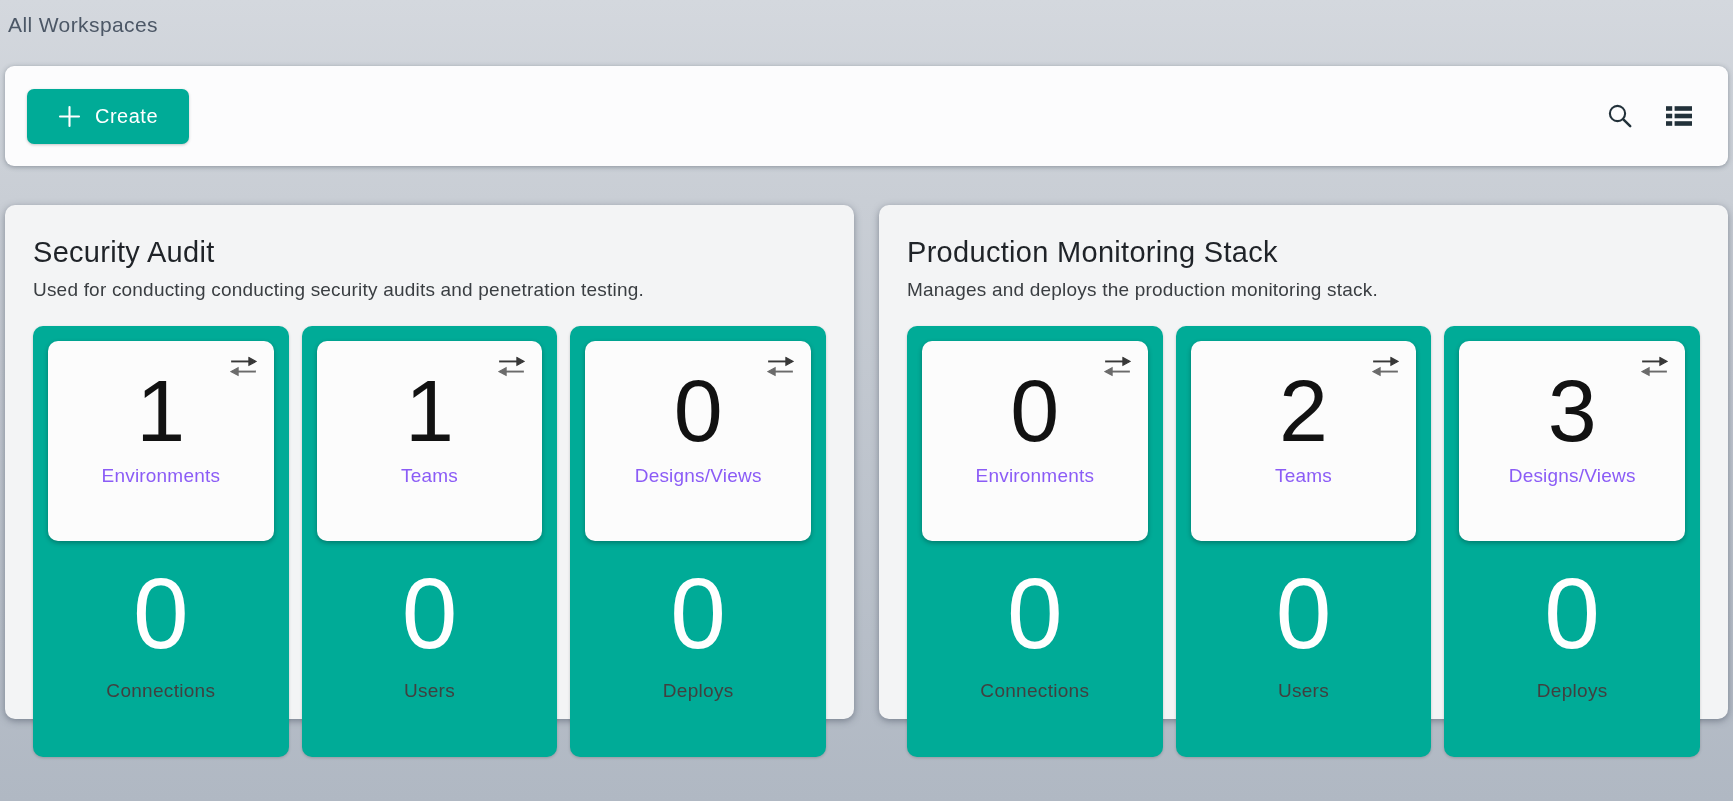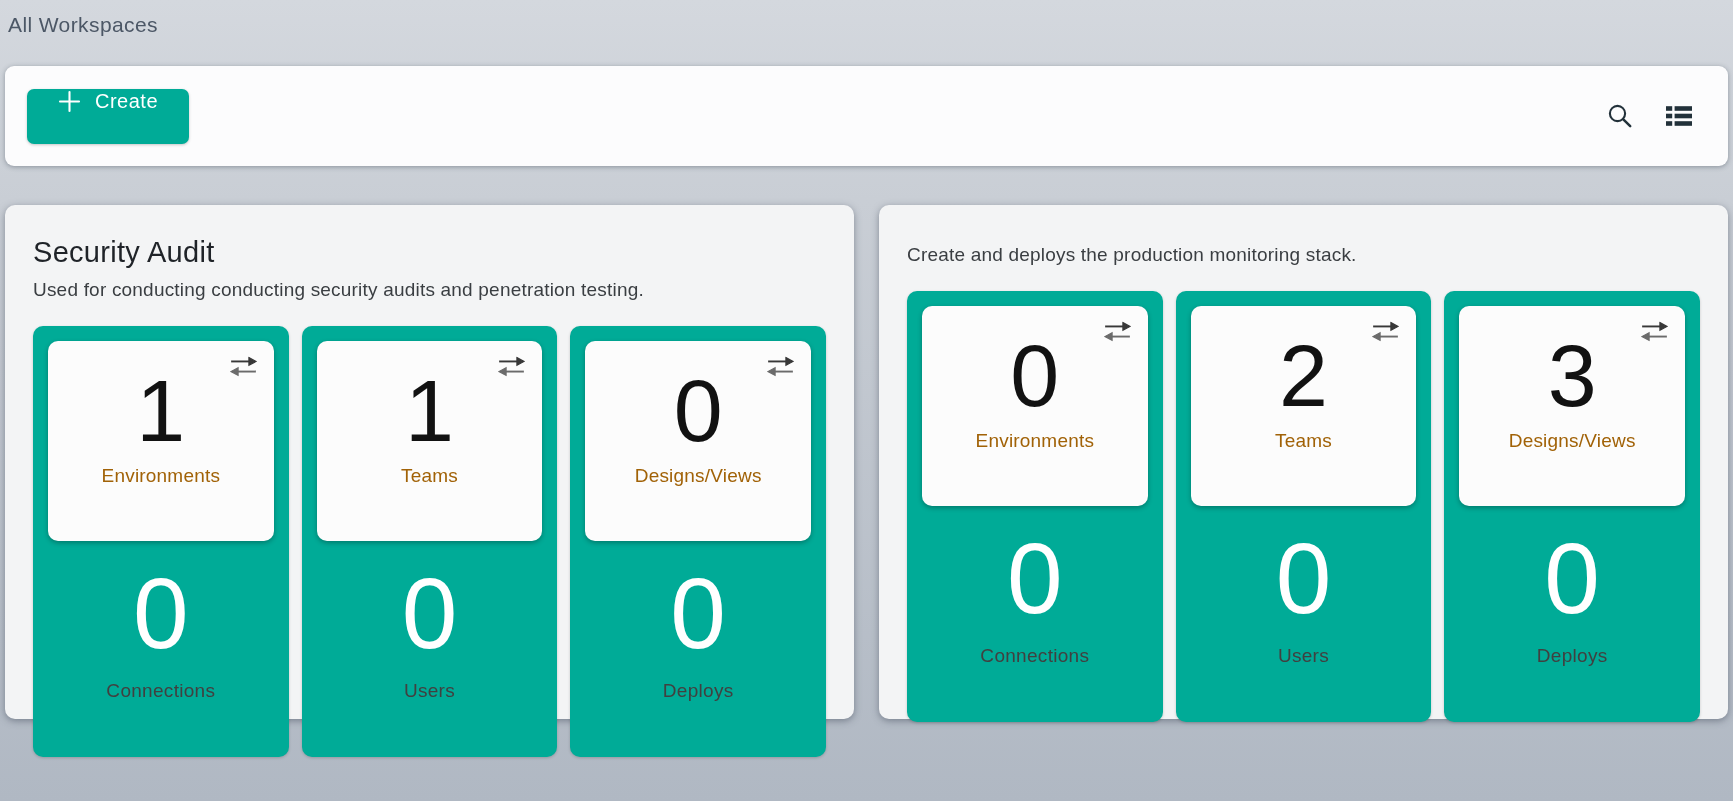--- a/index.html
+++ b/index.html
@@ -20,21 +20,21 @@
     font-size:21px;font-weight:500;color:#4c5766;letter-spacing:.4px;
     padding:1px 0 0 3px;height:26px;
   }
   
   .toolbar{
     margin-top:28px;height:100px;background:#fcfcfd;border-radius:9px;
     box-shadow:0 1px 5px rgba(60,70,85,.45);
     display:flex;align-items:center;padding:0 30px 0 22px;
   }
   .create-btn{
-    display:flex;justify-content:center;gap:14px;
+    display:flex;align-items:center;justify-content:center;gap:14px;
     width:162px;height:55px;border:none;border-radius:7px;cursor:pointer;
     background:var(--accent);color:#fff;font-size:20px;letter-spacing:.5px;
     font-family:"Liberation Sans",sans-serif;
     box-shadow:0 1px 3px rgba(0,0,0,.22);
   }
   .toolbar-spacer{flex:1}
   .icon-btn{background:none;border:none;padding:4px;cursor:pointer;display:flex;align-items:center}
   .icon-btn + .icon-btn{margin-left:22px}
   .icon-stroke{stroke:var(--icon-dark);fill:none}
   .icon-fill{fill:var(--icon-dark)}
@@ -55,21 +55,21 @@
   }
   .stat-top{
     position:relative;background:#fcfcfc;border-radius:10px;height:200px;
     box-shadow:0 2px 5px rgba(0,0,0,.28);
     text-align:center;padding-top:26px;
   }
   .swap{position:absolute;top:15px;right:17px;width:27px;height:21px}
   .swap .a-top{stroke:#383838;fill:#383838}
   .swap .a-bot{stroke:#6b6b6b;fill:#6b6b6b}
   .stat-top-value{font-size:88px;line-height:1;color:#121212}
-  .stat-top-label{margin-top:10px;font-size:19px;color:#a16207;letter-spacing:.2px}
+  .stat-top-label{margin-top:10px;font-size:19px;color:#8b5cf6;letter-spacing:.2px}
   .stat-bottom{text-align:center;padding-top:22px}
   .stat-bottom-value{font-size:100px;line-height:1;color:#fff}
   .stat-bottom-label{margin-top:17px;font-size:19px;color:#404040;letter-spacing:.3px}
 </style>
 </head>
 <body>
 
 <div class="page">
 
   <div class="page-title">All Workspaces</div>
@@ -168,21 +168,22 @@
     </div>
     <div class="stat-bottom">
       <div class="stat-bottom-value">0</div>
       <div class="stat-bottom-label">Deploys</div>
     </div>
   </div>
 </div>
   </section>
 
   <section class="ws-card">
-    <p class="ws-desc">Create and deploys the production monitoring stack.</p>
+    <h2 class="ws-name">Production Monitoring Stack</h2>
+    <p class="ws-desc">Manages and deploys the production monitoring stack.</p>
     <div class="stats">
   <div class="stat-col">
     <div class="stat-top">
       <svg class="swap" viewBox="0 0 24 18">
         <g class="a-top">
           <line x1="1" y1="4.5" x2="17.5" y2="4.5" stroke-width="1.7"></line>
           <path d="M16.8 1.1 L23.2 4.5 L16.8 7.9 Z"></path>
         </g>
         <g class="a-bot">
           <line x1="23" y1="13.5" x2="6.5" y2="13.5" stroke-width="1.7"></line>

